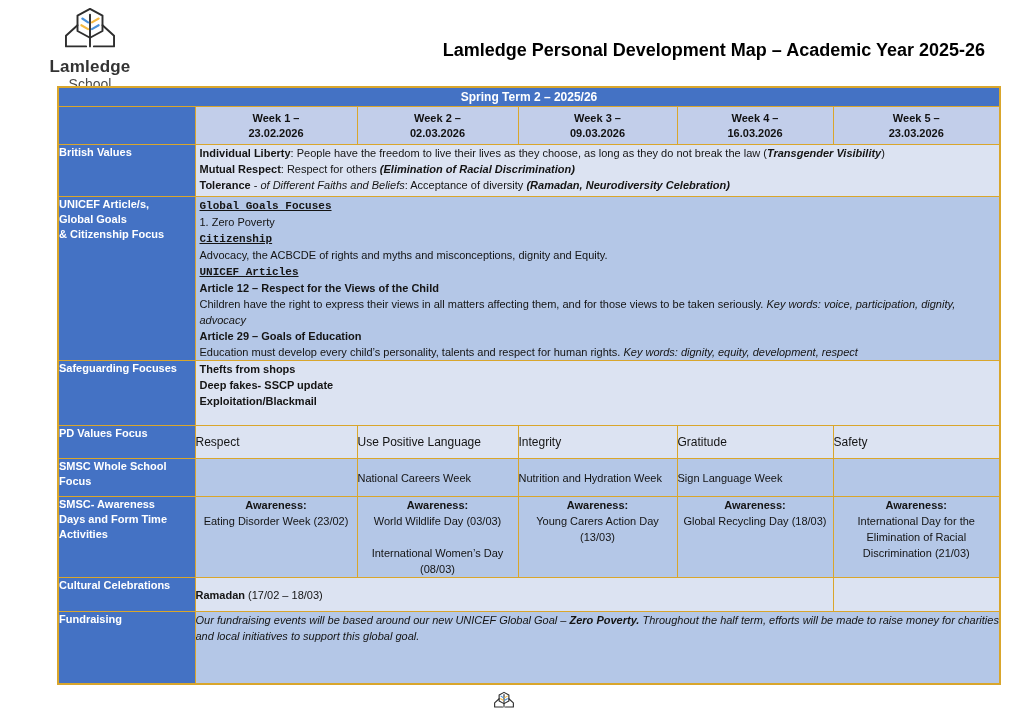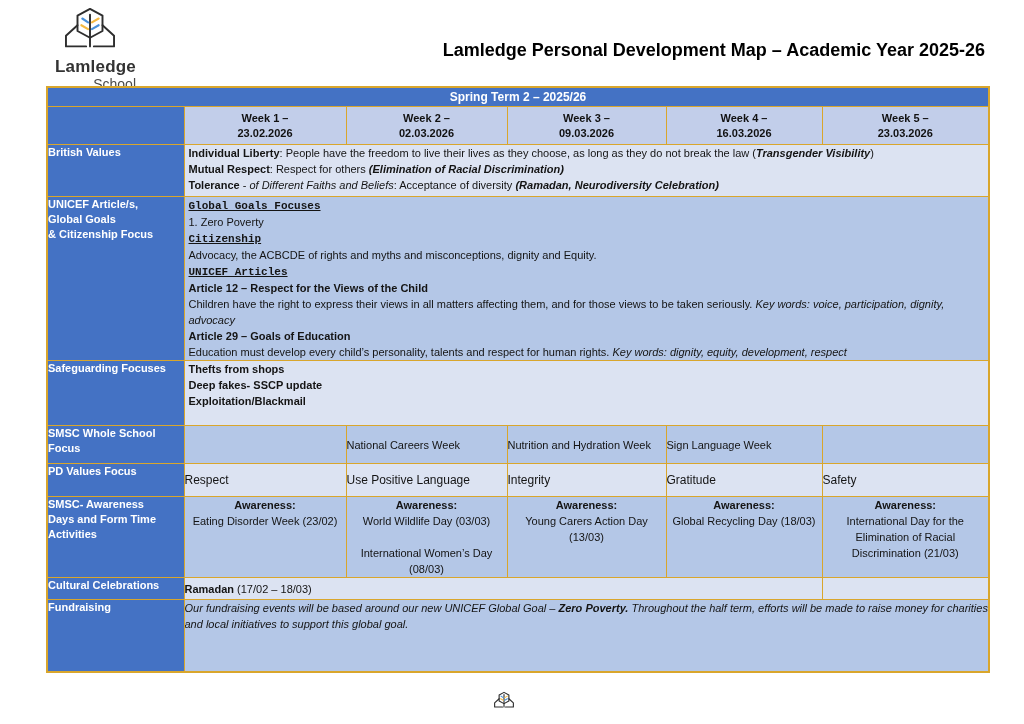--- a/index.html
+++ b/index.html
@@ -1,27 +1,27 @@
 <!DOCTYPE html>
 <html style="--header-blue: #4472C4; --week-header-blue: #C2CEEA; --row-blue: #B4C7E7; --row-blue-light: #DCE3F2; --border-gold: #D9A62C; --logo-leaf-blue: #4A90D9; --logo-leaf-yellow: #F5B942;"><head>
 <meta charset="utf-8">
 <style>
   html,body{margin:0;padding:0;background:#ffffff;}
   .page{position:relative;width:1024px;height:724px;background:#fff;overflow:hidden;
         font-family:"Liberation Sans", sans-serif;color:#1a1a1a;}
 
   
-  .logo{position:absolute;left:44px;top:6px;width:92px;text-align:right;}
+  .logo{position:absolute;left:44px;top:6px;width:92px;text-align:center;}
   .logo svg{display:block;margin:0 auto;}
   .logo-name{font-size:17px;font-weight:600;color:#333;letter-spacing:.2px;margin-top:1px;}
   .logo-sub{font-size:14px;color:#4a4a4a;margin-top:-1px;}
   .doc-title{position:absolute;right:39px;top:40px;margin:0;font-size:18px;font-weight:700;color:#000;}
 
   
-  table.pdmap{position:absolute;left:46px;top:86px;width:942px;border-collapse:collapse;
+  table.pdmap{position:absolute;left:57px;top:86px;width:942px;border-collapse:collapse;
         table-layout:fixed;border:2px solid var(--border-gold);}
   .pdmap td{border:1px solid var(--border-gold);padding:0;overflow:hidden;}
 
   .term td{background:var(--header-blue);color:#fff;font-weight:700;font-size:12px;
         text-align:center;height:18px;line-height:16px;}
   .week-h{background:var(--week-header-blue);font-weight:700;font-size:11px;text-align:center;
         vertical-align:middle;line-height:15px;white-space:pre-line;color:#111;}
   .lbl{background:var(--header-blue);color:#fff;font-weight:700;font-size:11px;line-height:15px;
         vertical-align:top;padding:3px 5px 0 6px;white-space:pre-line;}
   .corner{background:var(--header-blue);}
@@ -127,39 +127,39 @@
 
     <tr style="height:65px">
       <td class="lbl">Safeguarding Focuses</td>
       <td colspan="5" class="body light tc vt">
         <div class="ln"><span class="sg-b">Thefts from shops</span></div>
         <div class="ln"><span class="sg-b">Deep fakes- SSCP update</span></div>
         <div class="ln"><span class="sg-b">Exploitation/Blackmail</span></div>
       </td>
     </tr>
 
+    <tr style="height:33px">
+      <td class="lbl">PD Values Focus</td>
+      <td class="body light tc vm pd">Respect</td>
+      <td class="body light tc vm pd">Use Positive Language</td>
+      <td class="body light tc vm pd">Integrity</td>
+      <td class="body light tc vm pd">Gratitude</td>
+      <td class="body light tc vm pd">Safety</td>
+    </tr>
+
     <tr style="height:38px">
       <td class="lbl">SMSC Whole School
 Focus</td>
       <td class="body dark tc vm"></td>
       <td class="body dark tc vm">National Careers Week</td>
       <td class="body dark tc vm">Nutrition and Hydration Week</td>
       <td class="body dark tc vm">Sign Language Week</td>
       <td class="body dark tc vm"></td>
     </tr>
 
-    <tr style="height:33px">
-      <td class="lbl">PD Values Focus</td>
-      <td class="body light tc vm pd">Respect</td>
-      <td class="body light tc vm pd">Use Positive Language</td>
-      <td class="body light tc vm pd">Integrity</td>
-      <td class="body light tc vm pd">Gratitude</td>
-      <td class="body light tc vm pd">Safety</td>
-    </tr>
-
     <tr style="height:59px">
       <td class="lbl">SMSC- Awareness
 Days and Form Time
 Activities</td>
       <td class="body dark aw">
         <div class="aw-h">Awareness:</div>
         <div class="aw-l">Eating Disorder Week (23/02)</div>
       </td>
       <td class="body dark aw">
         <div class="aw-h">Awareness:</div>
@@ -174,21 +174,21 @@
       <td class="body dark aw">
         <div class="aw-h">Awareness:</div>
         <div class="aw-l">Global Recycling Day (18/03)</div>
       </td>
       <td class="body dark aw">
         <div class="aw-h">Awareness:</div>
         <div class="aw-l">International Day for the Elimination of Racial Discrimination (21/03)</div>
       </td>
     </tr>
 
-    <tr style="height:22px">
+    <tr style="height:34px">
       <td class="lbl">Cultural Celebrations</td>
       <td colspan="4" class="body light tc vm"><span class="sg-b">Ramadan</span><span> (17/02 – 18/03)</span></td>
       <td class="body light"></td>
     </tr>
 
     <tr style="height:72px">
       <td class="lbl">Fundraising</td>
       <td colspan="5" class="body dark tc fund"><span class="sg-i">Our fundraising events will be based around our new UNICEF Global Goal – </span><span class="sg-bi">Zero Poverty.</span><span class="sg-i"> Throughout the half term, efforts will be made to raise money for charities and local initiatives to support this global goal.</span></td>
     </tr>
   </tbody>

